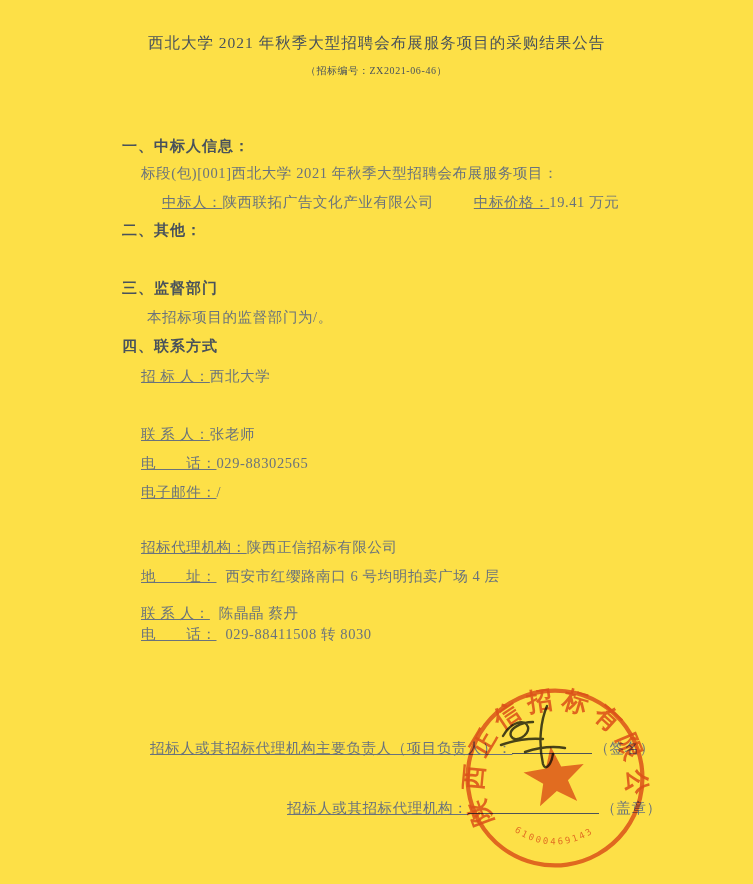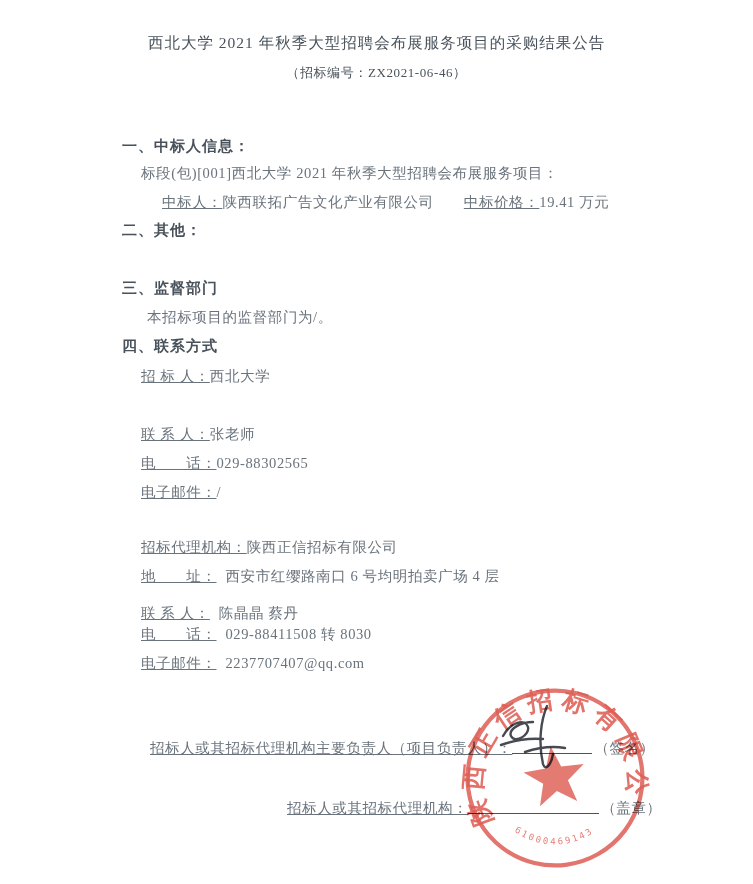--- a/index.html
+++ b/index.html
@@ -1,32 +1,32 @@
 <!DOCTYPE html>
 <html style="--ink: #6a737c; --ink_dark: #49525b; --seal_red: #d8473c;"><head>
 <meta charset="utf-8">
 <style>
   html,body{margin:0;padding:0;background:#e9e9e9;}
   .page{
     position:relative;
     width:753px;height:884px;
     margin:0 auto;
-    background:#ffffff;
+    background:#fde047;
     overflow:hidden;
     font-family:"Liberation Serif","DejaVu Serif",serif;
     color:var(--ink,#6a737c);
   }
   .line{position:absolute;white-space:nowrap;font-size:14.5px;letter-spacing:0.6px;color:var(--ink,#6a737c);}
   .title{left:0;width:753px;text-align:center;font-size:15.5px;letter-spacing:1px;color:var(--ink_dark,#4d575f);}
-  .subtitle{left:0;width:753px;text-align:center;font-size:13px;color:var(--ink_dark,#525c64);}
+  .subtitle{left:0;width:753px;text-align:center;font-size:10px;color:var(--ink_dark,#525c64);}
   .heading{font-weight:bold;font-size:15px;color:var(--ink_dark,#49525b);letter-spacing:1px;}
   .lbl{color:var(--ink,#6a737c);text-decoration:underline;}
   .val{color:var(--ink,#6a737c);}
   .gap-val{margin-left:9px;}
-  .price{margin-left:30px;}
+  .price{margin-left:40px;}
   .blank{display:inline-block;height:0.95em;border-bottom:1.4px solid #4c5258;vertical-align:baseline;transform:translateY(1px);}
   .blank-sign{width:80px;}
   .blank-stamp{width:131px;}
   .suffix{margin-left:2px;font-family:Liberation Serif, serif;}
   .seal{
     position:absolute;left:461px;top:684px;width:188px;height:188px;
     transform:rotate(-8deg);
     mix-blend-mode:multiply;
     opacity:0.88;
   }
@@ -79,23 +79,20 @@
   </div>
   <div class="line" style="top:567px;left:141px">
     <span class="lbl">地　　址：</span><span class="val gap-val">西安市红缨路南口 6 号均明拍卖广场 4 层</span>
   </div>
   <div class="line" style="top:604px;left:141px">
     <span class="lbl">联 系 人：</span><span class="val gap-val">陈晶晶 蔡丹</span>
   </div>
   <div class="line" style="top:625px;left:141px">
     <span class="lbl">电　　话：</span><span class="val gap-val">029-88411508 转 8030</span>
   </div>
-  <div class="line" style="top:654px;left:141px">
-    <span class="lbl">电子邮件：</span><span class="val gap-val">2237707407@qq.com</span>
-  </div>
 
   <div class="line" style="top:738px;left:150px">
     <span class="lbl">招标人或其招标代理机构主要负责人（项目负责人）：</span><span class="blank blank-sign"></span><span class="suffix">（签名）</span>
   </div>
   <div class="line" style="top:798px;left:287px">
     <span class="lbl">招标人或其招标代理机构：</span><span class="blank blank-stamp"></span><span class="suffix">（盖章）</span>
   </div>
 
   <div class="signature">
     <svg viewBox="0 0 95 72">

